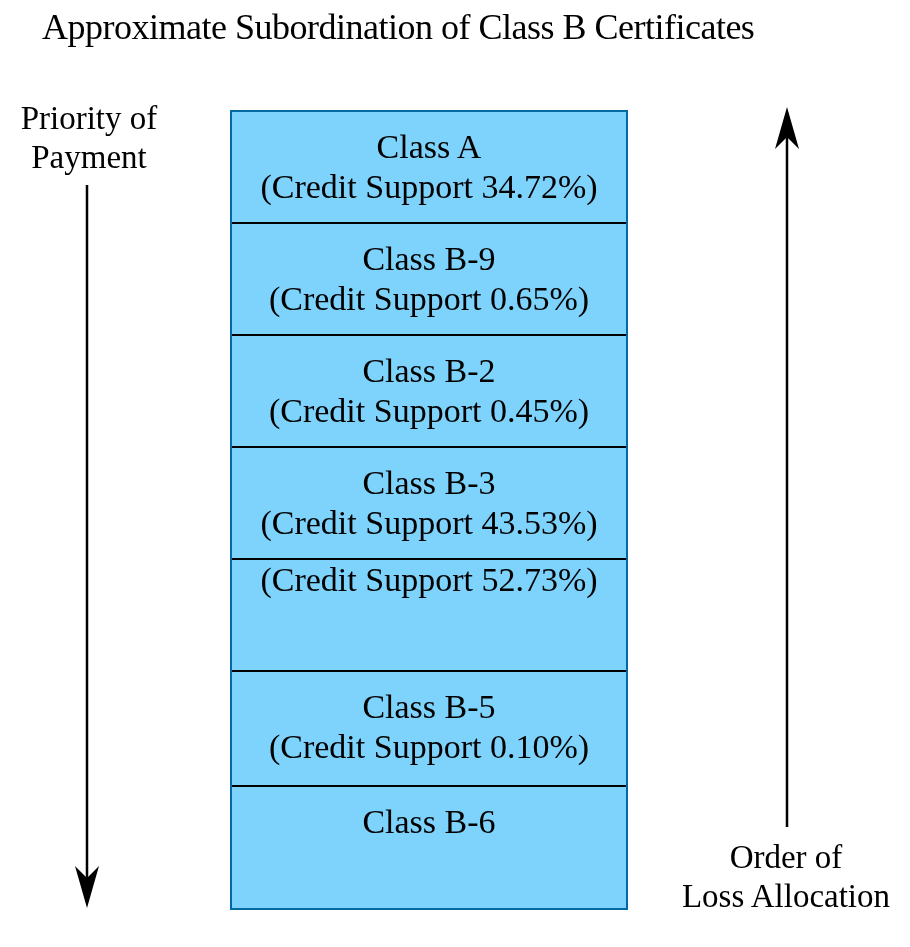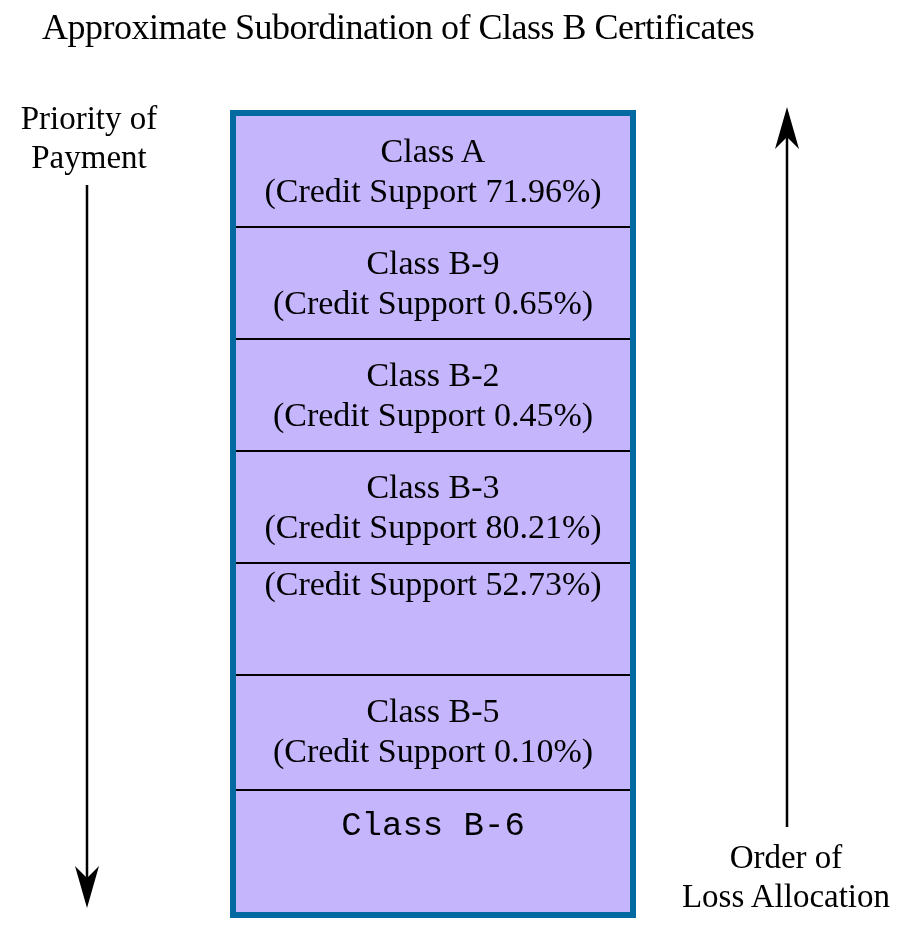--- a/index.html
+++ b/index.html
@@ -55,32 +55,32 @@
   }
   .arrow-down { left: 67px; top: 180px; }
   .arrow-up   { left: 767px; top: 100px; }
 
   
   .stack {
     position: absolute;
     left: 230px;
     top: 110px;
     width: 394px;
-    border: 6px solid #0369a1;
-    background: #c4b5fd;
+    border: 2px solid #0369a1;
+    background: #7dd3fc;
   }
   .row {
     box-sizing: content-box;
     height: 110px;
     border-bottom: 2px solid #000000;
     text-align: center;
     padding-top: 0;
   }
   .row.row-b5 { height: 113px; }
-  .row.row-b6 { height: 121px; border-bottom: none; font-family: Liberation Mono, monospace; }
+  .row.row-b6 { height: 121px; border-bottom: none; }
   .row-name, .row-support {
     font-size: 34px;
     line-height: 40px;
     white-space: nowrap;
   }
   .row-name { padding-top: 15px; }
 </style>
 </head>
 <body>
 
@@ -93,36 +93,36 @@
 
 <svg class="arrow-svg arrow-down" viewBox="0 0 40 735" xmlns="http://www.w3.org/2000/svg">
   <line x1="20" y1="5" x2="20" y2="702" stroke="#000000" stroke-width="2.5"></line>
   <polygon points="20,728 8,686 20,698 32,686" fill="#000000"></polygon>
 </svg>
 
 <div class="stack">
 
   <div class="row">
     <div class="row-name">Class A</div>
-    <div class="row-support">(Credit Support 71.96%)</div>
+    <div class="row-support">(Credit Support 34.72%)</div>
   </div>
 
   <div class="row">
     <div class="row-name">Class B-9</div>
     <div class="row-support">(Credit Support 0.65%)</div>
   </div>
 
   <div class="row">
     <div class="row-name">Class B-2</div>
     <div class="row-support">(Credit Support 0.45%)</div>
   </div>
 
   <div class="row">
     <div class="row-name">Class B-3</div>
-    <div class="row-support">(Credit Support 80.21%)</div>
+    <div class="row-support">(Credit Support 43.53%)</div>
   </div>
 
   <div class="row">
     <div class="row-support">(Credit Support 52.73%)</div>
   </div>
 
   <div class="row row-b5">
     <div class="row-name">Class B-5</div>
     <div class="row-support">(Credit Support 0.10%)</div>
   </div>

